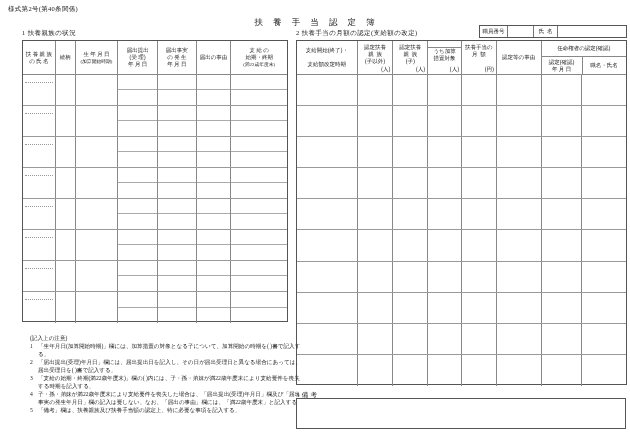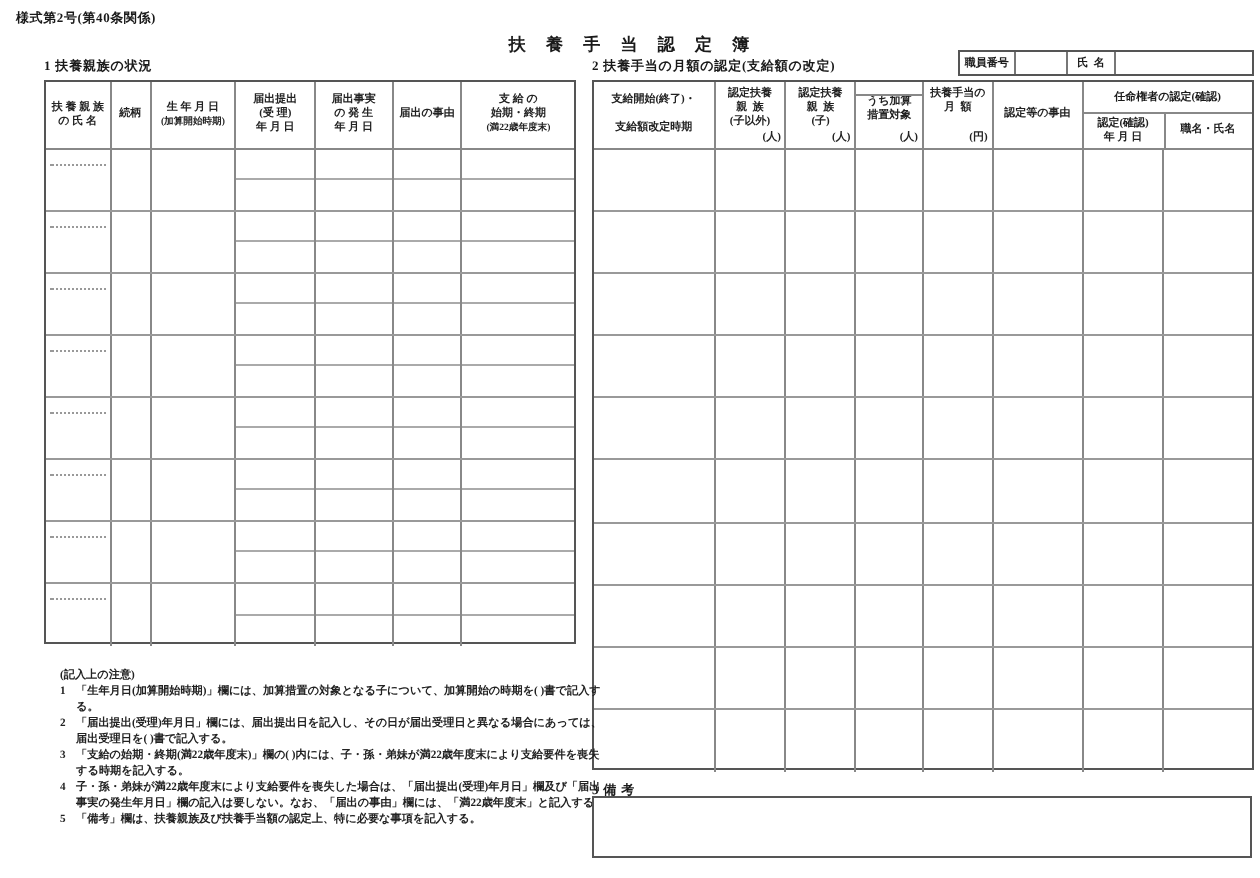--- a/index.html
+++ b/index.html
@@ -3,21 +3,21 @@
 <meta charset="utf-8">
 <style>
   * { margin:0; padding:0; box-sizing:border-box; }
   html,body { width:630px; height:439px; background:#fff; }
   body {
     position:relative;
     font-family:"Liberation Serif","DejaVu Serif",serif;
     color:#1a1a1a;
     overflow:hidden;
   }
-  .abs { position:absolute;font-weight:bold; }
+  .abs { position:absolute; }
 
   
   .form-number { left:8px; top:5px; font-size:6.5px; letter-spacing:.3px; }
   .page-title  { left:0; right:0; top:17px; text-align:center; font-size:8.5px; word-spacing:6px; letter-spacing:1px; }
   .sec-heading { font-size:6.5px; letter-spacing:.4px; }
 
   
   .tbl { border:1px solid #555; background:#fff; }
   .cell { border-right:1px solid #888; position:relative; }
   .cell:last-child { border-right:none; }

